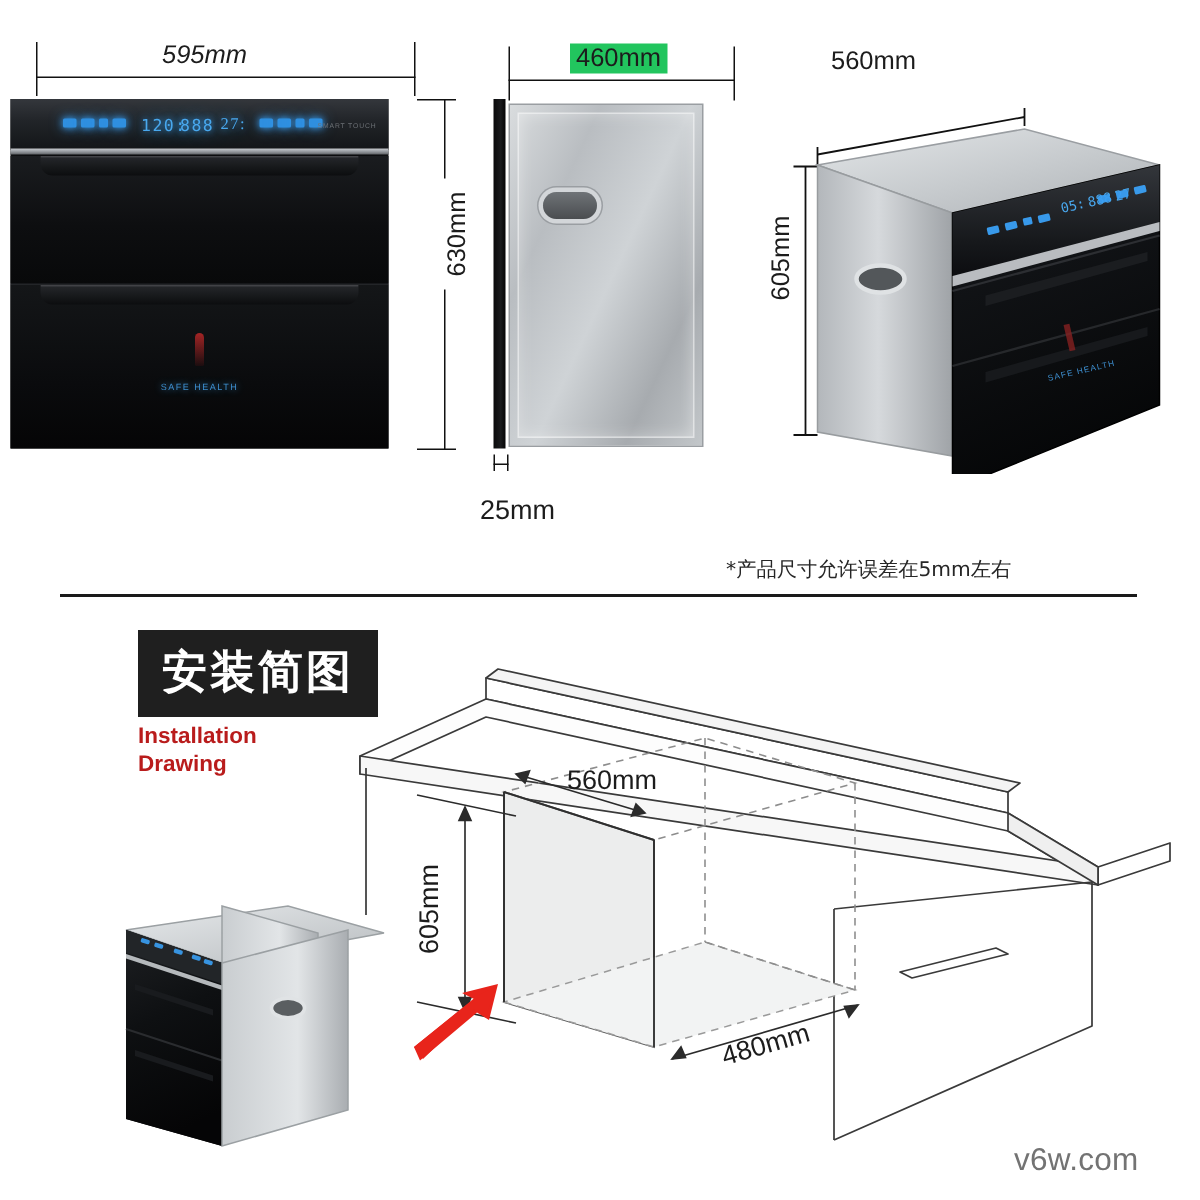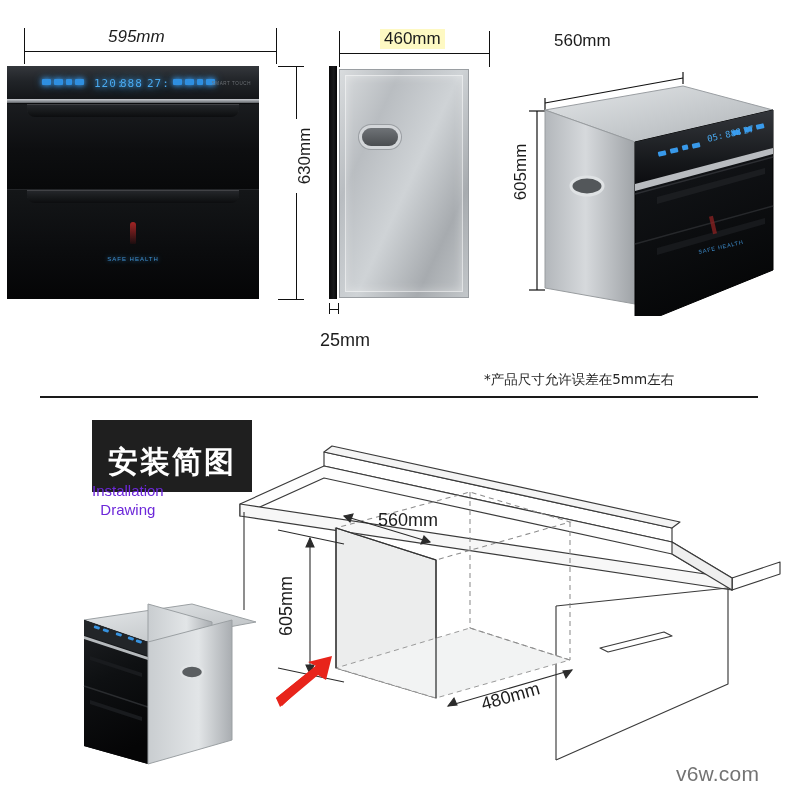--- a/index.html
+++ b/index.html
@@ -121,30 +121,29 @@
 
   
   #iso-view { left: 515px; top: 58px; width: 268px; height: 258px; }
 
   
   #divider { left: 40px; top: 396px; width: 718px; height: 2px; background:#1a1a1a; }
 
   #install-banner{
     left: 92px; top: 420px;
     background:#1f1f1f; color:#fff;
-    padding: 22px 16px 9px;
+    padding: 8px 16px 9px;
     font-size: 30px; font-weight: 700; letter-spacing: 2px;
     font-family: "DejaVu Sans","Liberation Sans",sans-serif;
     text-align: right;
   }
   #install-sub{
     left: 92px; top: 481px;
-    font-size: 15px; font-weight: 400; line-height: 1.28;
-    color:#6d28d9;
-    text-align:center;
+    font-size: 15px; font-weight: 700; line-height: 1.28;
+    color:#b91c1c;
   }
 
   #mini-unit{ left:80px; top:600px; width:185px; height:170px; }
   #tolerance-note{
     left:484px; top:371px;
     font-size:13.5px; color:#262626; white-space:nowrap;
     font-family:"DejaVu Sans","Liberation Sans",sans-serif;
   }
   #watermark{
     left:676px; top:762px;
@@ -167,21 +166,21 @@
 <div class="abs" id="front-view">
   <div class="abs" id="front-panel">
     <div class="led-group" style="left:35px;">
       <span class="led"></span>
       <span class="led"></span>
       <span class="led sm"></span>
       <span class="led"></span>
     </div>
     <span class="seg" style="left:87px;">120:</span>
     <span class="seg" style="left:113px;">888</span>
-    <span class="seg" style="left:140px;">27:</span>
+    <span class="seg" style="left:140px;font-family:Liberation Serif, serif;">27:</span>
     <div class="led-group" style="left:166px;">
       <span class="led"></span>
       <span class="led"></span>
       <span class="led sm"></span>
       <span class="led"></span>
     </div>
     <span class="panel-brand">SMART TOUCH</span>
   </div>
 
   <div class="abs" id="drawer-top">
@@ -191,21 +190,21 @@
   <div class="abs" id="drawer-bottom">
     <div class="handle" style="top:0;"></div>
     <div id="uv-lamp"></div>
     <div id="front-logo">SAFE HEALTH</div>
   </div>
 </div>
 
 <div class="abs line-v" style="left:339px;top:31px;height:36px;"></div>
 <div class="abs line-v" style="left:489px;top:31px;height:36px;"></div>
 <div class="abs line-h" style="left:339px;top:53px;width:151px;"></div>
-<div class="abs dim-label" style="left:380px;top:29px;background:#fef9c3;padding:0 4px;">460mm</div>
+<div class="abs dim-label" style="left:380px;top:29px;background:#22c55e;padding:0 4px;">460mm</div>
 
 <div class="abs" id="side-view-glass"></div>
 <div class="abs" id="side-view-body">
   <div class="side-handle"></div>
 </div>
 
 <div class="abs line-v" style="left:329px;top:303px;height:11px;"></div>
 <div class="abs line-v" style="left:338px;top:303px;height:11px;"></div>
 <div class="abs line-h" style="left:329px;top:309px;width:10px;"></div>
 <div class="abs dim-label" style="left:320px;top:330px;font-size:18px;text-align:center;">25mm</div>

